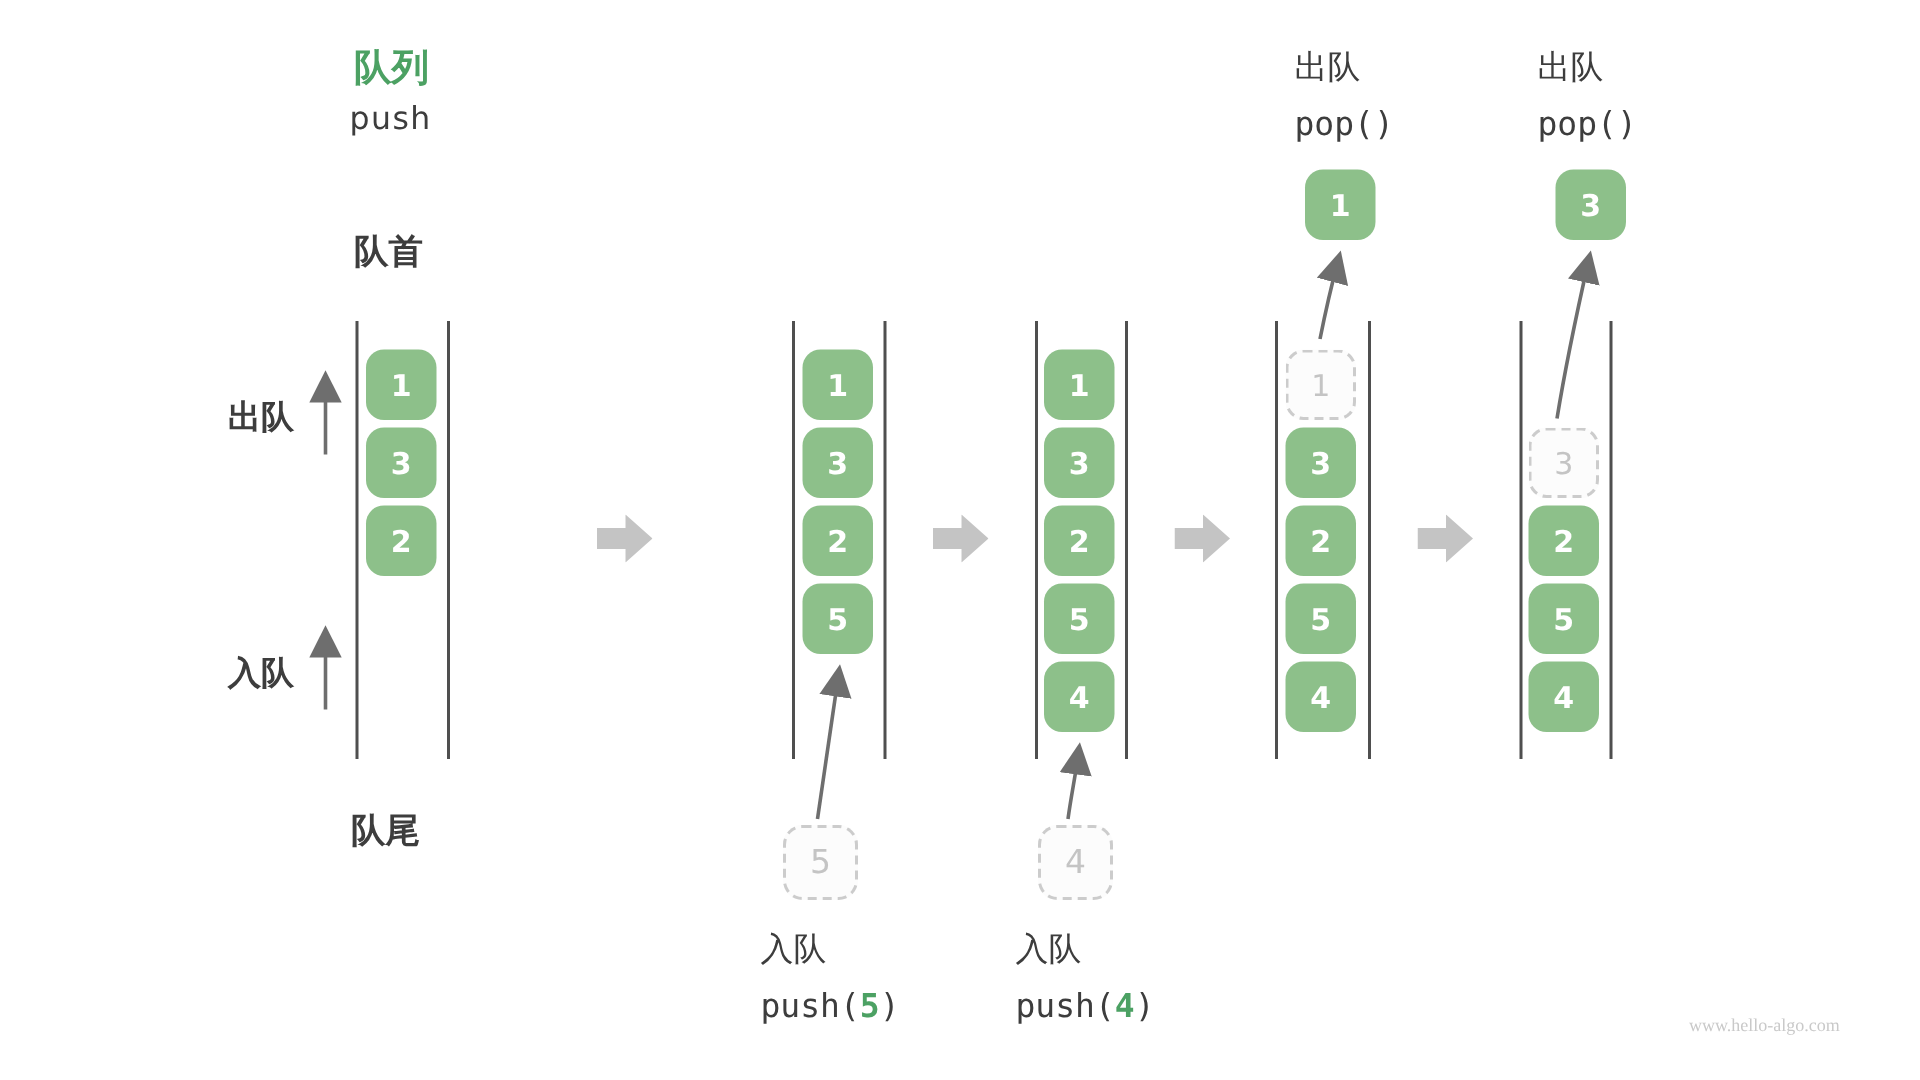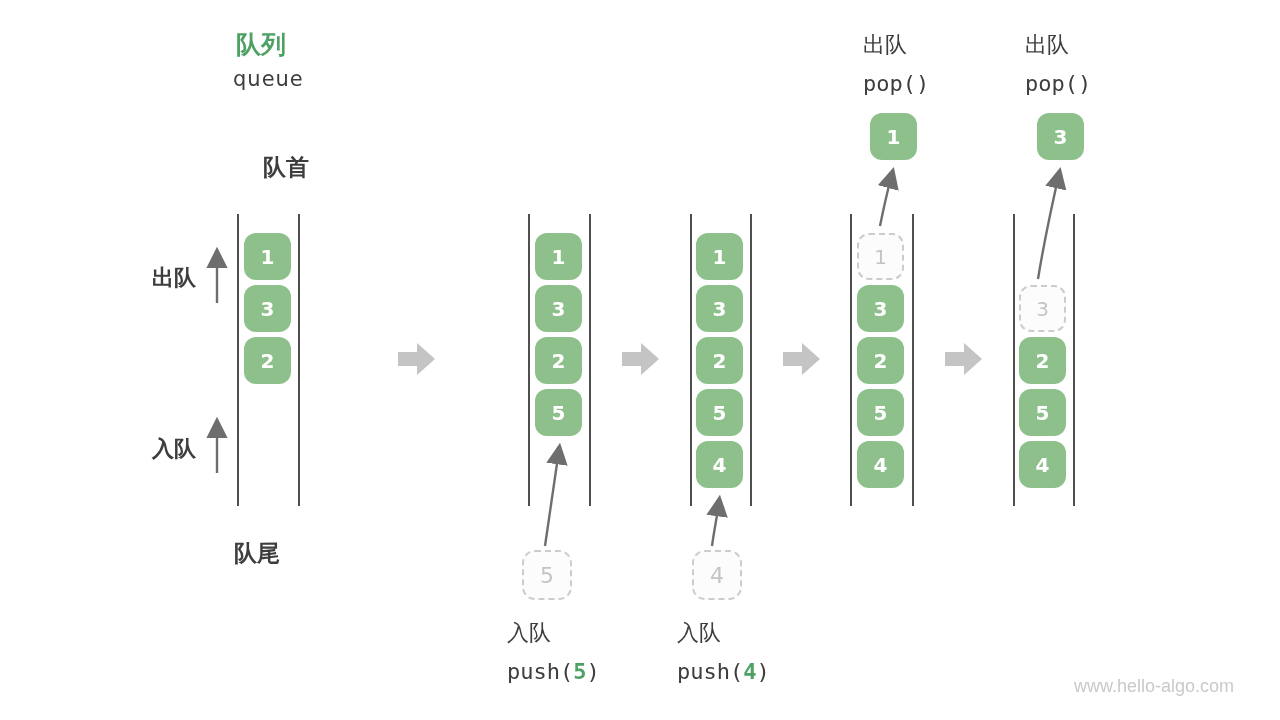--- a/index.html
+++ b/index.html
@@ -37,35 +37,35 @@
   }
   .ghost{
     position:absolute;width:47px;height:47px;border-radius:12px;
     border:2px dashed var(--ghost-border);background:#fcfcfc;
     display:flex;align-items:center;justify-content:center;
     font-size:20px;color:var(--ghost-text);
   }
   .ghost.big{width:50px;height:50px;font-size:22px;border-radius:13px;}
   .block-arrow{position:absolute;}
   .watermark{
-    position:absolute;left:1074px;top:676px;
-    font-family:Liberation Sans, sans-serif;
-    font-size:18px;color:var(--watermark-gray);
+    position:absolute;left:1126px;top:676px;
+    font-family:Liberation Serif, serif;
+    font-size:12px;color:var(--watermark-gray);
   }
   svg.overlay{position:absolute;left:0;top:0;pointer-events:none;}
 </style>
 </head>
 <body>
 
 <div class="canvas">
 
   <div class="abs title-zh" style="left:236px;top:28px">队列</div>
-  <div class="abs title-en" style="left:233px;top:67px">queue</div>
+  <div class="abs title-en" style="left:233px;top:67px">push</div>
 
-  <div class="abs cn-bold" style="left:263px;top:152px">队首</div>
+  <div class="abs cn-bold" style="left:236px;top:152px">队首</div>
   <div class="abs cn-bold" style="left:234px;top:538px">队尾</div>
 
   <div class="abs cn-side" style="left:152px;top:263px">出队</div>
   <div class="abs cn-side" style="left:152px;top:434px">入队</div>
 
   <div class="vline" style="left:237px"></div>
   <div class="vline" style="left:298px"></div>
   <div class="vline" style="left:528px"></div>
   <div class="vline" style="left:589px"></div>
   <div class="vline" style="left:690px"></div>

